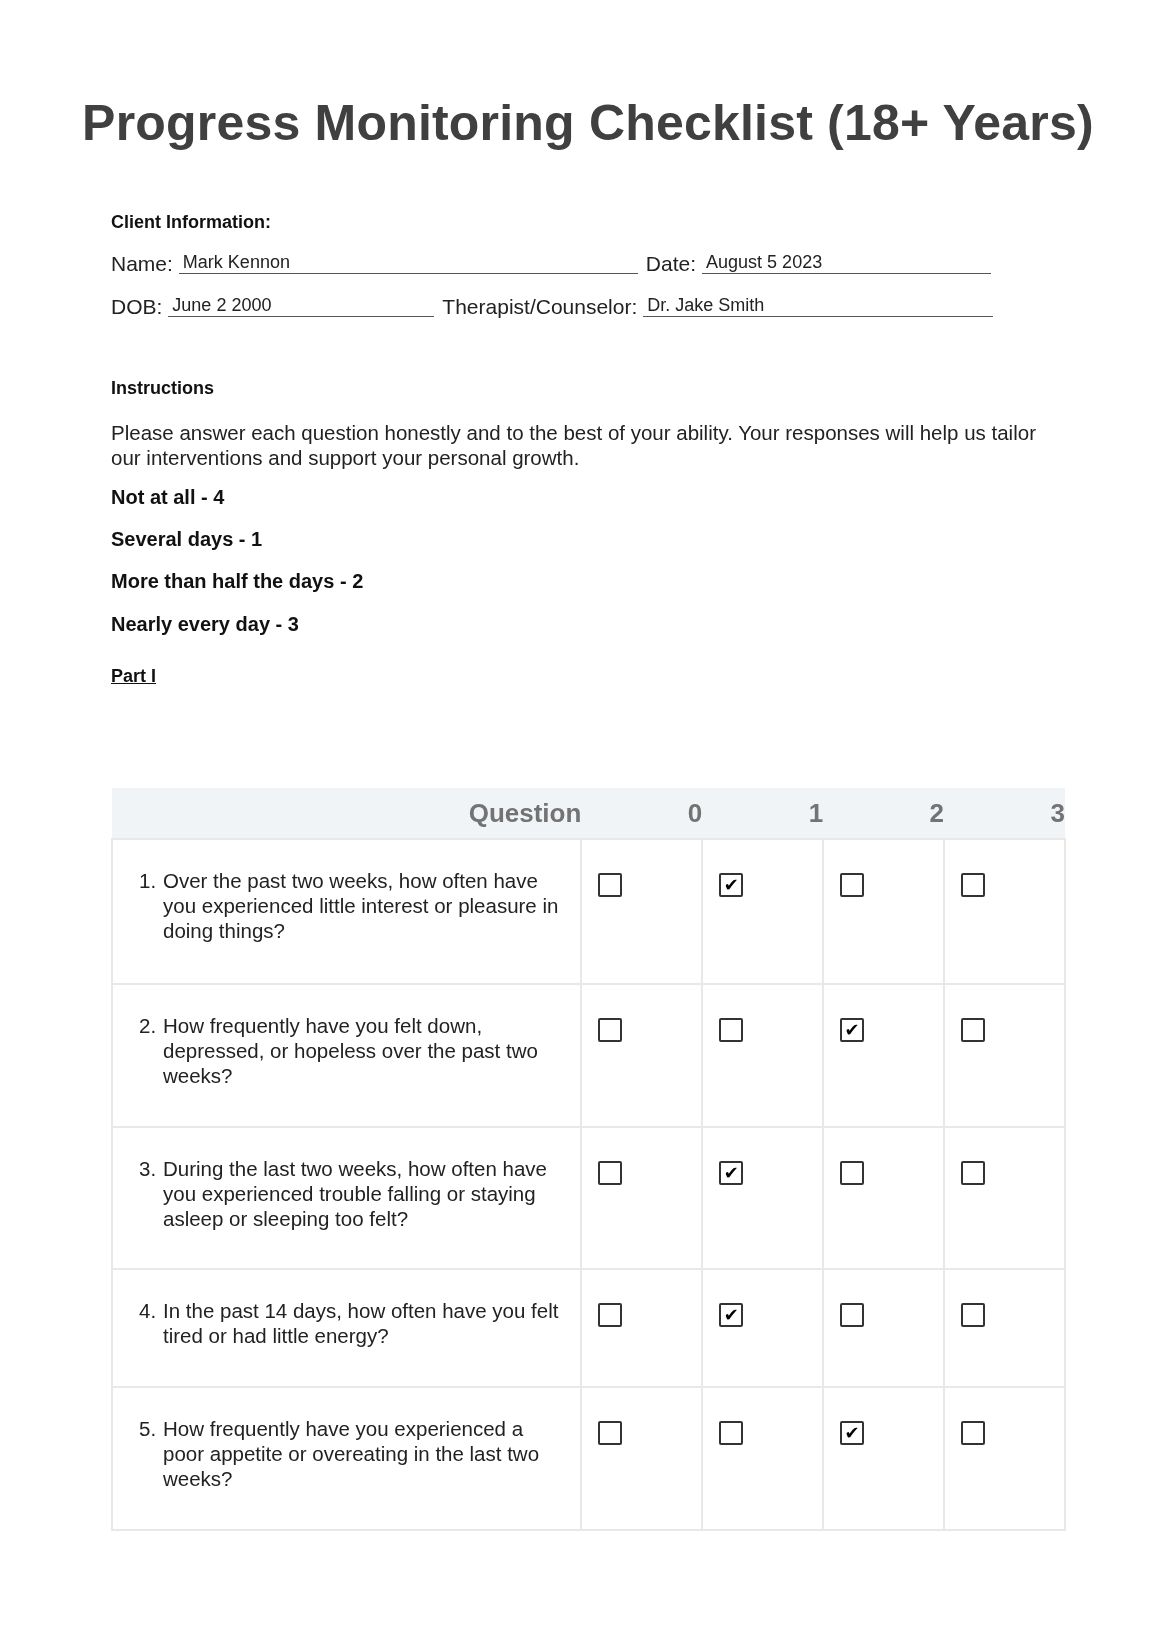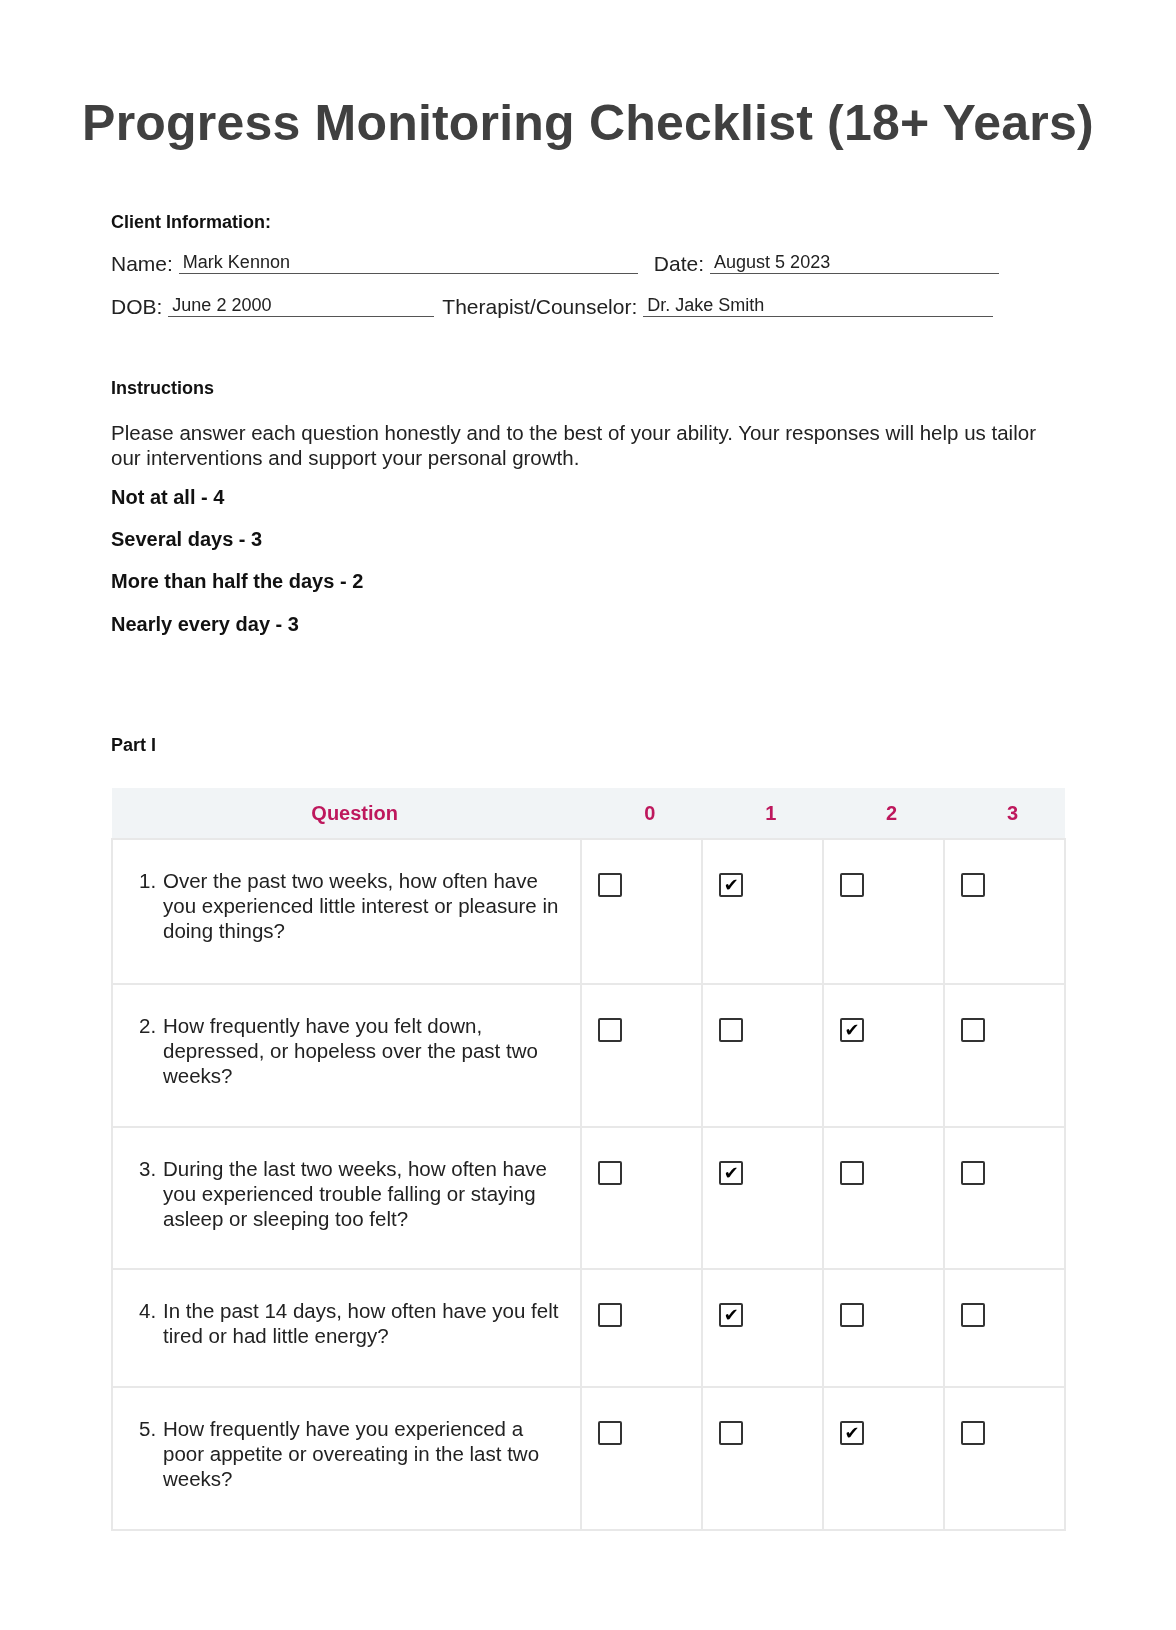--- a/index.html
+++ b/index.html
@@ -5,58 +5,58 @@
     html, body { margin: 0; padding: 0; background: #ffffff; }
     body { width: 1176px; height: 1630px; position: relative; font-family: "Liberation Sans", sans-serif; color: #111111; overflow: hidden; }
     .title { position: absolute; top: 94px; left: 0; width: 1176px; text-align: center; font-size: 50px; font-weight: bold; color: #404040; letter-spacing: 0.2px; }
     .h { position: absolute; left: 111px; font-size: 18px; font-weight: bold; color: #111; }
     .row { position: absolute; left: 111px; font-size: 21px; color: #222; display: flex; align-items: flex-end; }
     .lbl { white-space: nowrap; }
     .fill { display: inline-block; border-bottom: 1.5px solid #555; font-size: 18px; color: #222; padding-left: 4px; line-height: 22px; margin-left: 6px; white-space: nowrap; position: relative; top: -2px; }
     .para { position: absolute; left: 111px; width: 960px; font-size: 20.5px; line-height: 25px; color: #222; }
     .scale { position: absolute; left: 111px; font-size: 20px; font-weight: bold; color: #111; }
     table { position: absolute; left: 111px; top: 788px; width: 955px; border-collapse: collapse; }
-    th { background: #f1f4f6; height: 50px; text-align: center; font-size: 20px; font-weight: bold; color: #be185d; padding: 0 0 0 16px; }
+    th { background: #f1f4f6; height: 50px; text-align: right; font-size: 26px; font-weight: bold; color: #737373; padding: 0 0 0 16px; }
     td { border: 2px solid #e8e8e8; vertical-align: top; padding: 0; }
     td.q { width: 455px; padding: 28px 16px 0 26px; font-size: 20.5px; line-height: 25px; color: #222; }
     td.c { width: 111px; padding: 33px 0 0 16px; }
     .qn { display: flex; }
     .qn .num { width: 24px; flex: none; }
     .box { width: 24px; height: 24px; border: 2px solid #333; border-radius: 2px; box-sizing: border-box; display: flex; align-items: center; justify-content: center; font-size: 18px; line-height: 1; color: #000; }
   </style>
 </head>
 <body>
 
 <div class="title">Progress Monitoring Checklist (18+ Years)</div>
 
 <div class="h" style="top:212px;">Client Information:</div>
 
 <div class="row" style="top:252px;">
   <span class="lbl">Name:</span>
   <span class="fill" style="width:455px;">Mark Kennon</span>
-  <span class="lbl" style="margin-left:16px;">Date:</span>
+  <span class="lbl" style="margin-left:8px;">Date:</span>
   <span class="fill" style="width:285px;">August 5 2023</span>
 </div>
 
 <div class="row" style="top:295px;">
   <span class="lbl">DOB:</span>
   <span class="fill" style="width:262px;">June 2 2000</span>
   <span class="lbl" style="margin-left:8px;">Therapist/Counselor:</span>
   <span class="fill" style="width:346px;">Dr. Jake Smith</span>
 </div>
 
 <div class="h" style="top:378px;">Instructions</div>
 <div class="para" style="top:420px;">Please answer each question honestly and to the best of your ability. Your responses will help us tailor our interventions and support your personal growth.</div>
 
 <div class="scale" style="top:486px;">Not at all - 4</div>
-<div class="scale" style="top:528px;">Several days - 3</div>
+<div class="scale" style="top:528px;">Several days - 1</div>
 <div class="scale" style="top:570px;">More than half the days - 2</div>
 <div class="scale" style="top:613px;">Nearly every day - 3</div>
 
-<div class="h" style="top:735px;">Part I</div>
+<div class="h" style="top:666px;text-decoration:underline;">Part I</div>
 
 <table>
   <thead>
     <tr>
       <th>Question</th>
       <th>0</th>
       <th>1</th>
       <th>2</th>
       <th>3</th>
     </tr>

